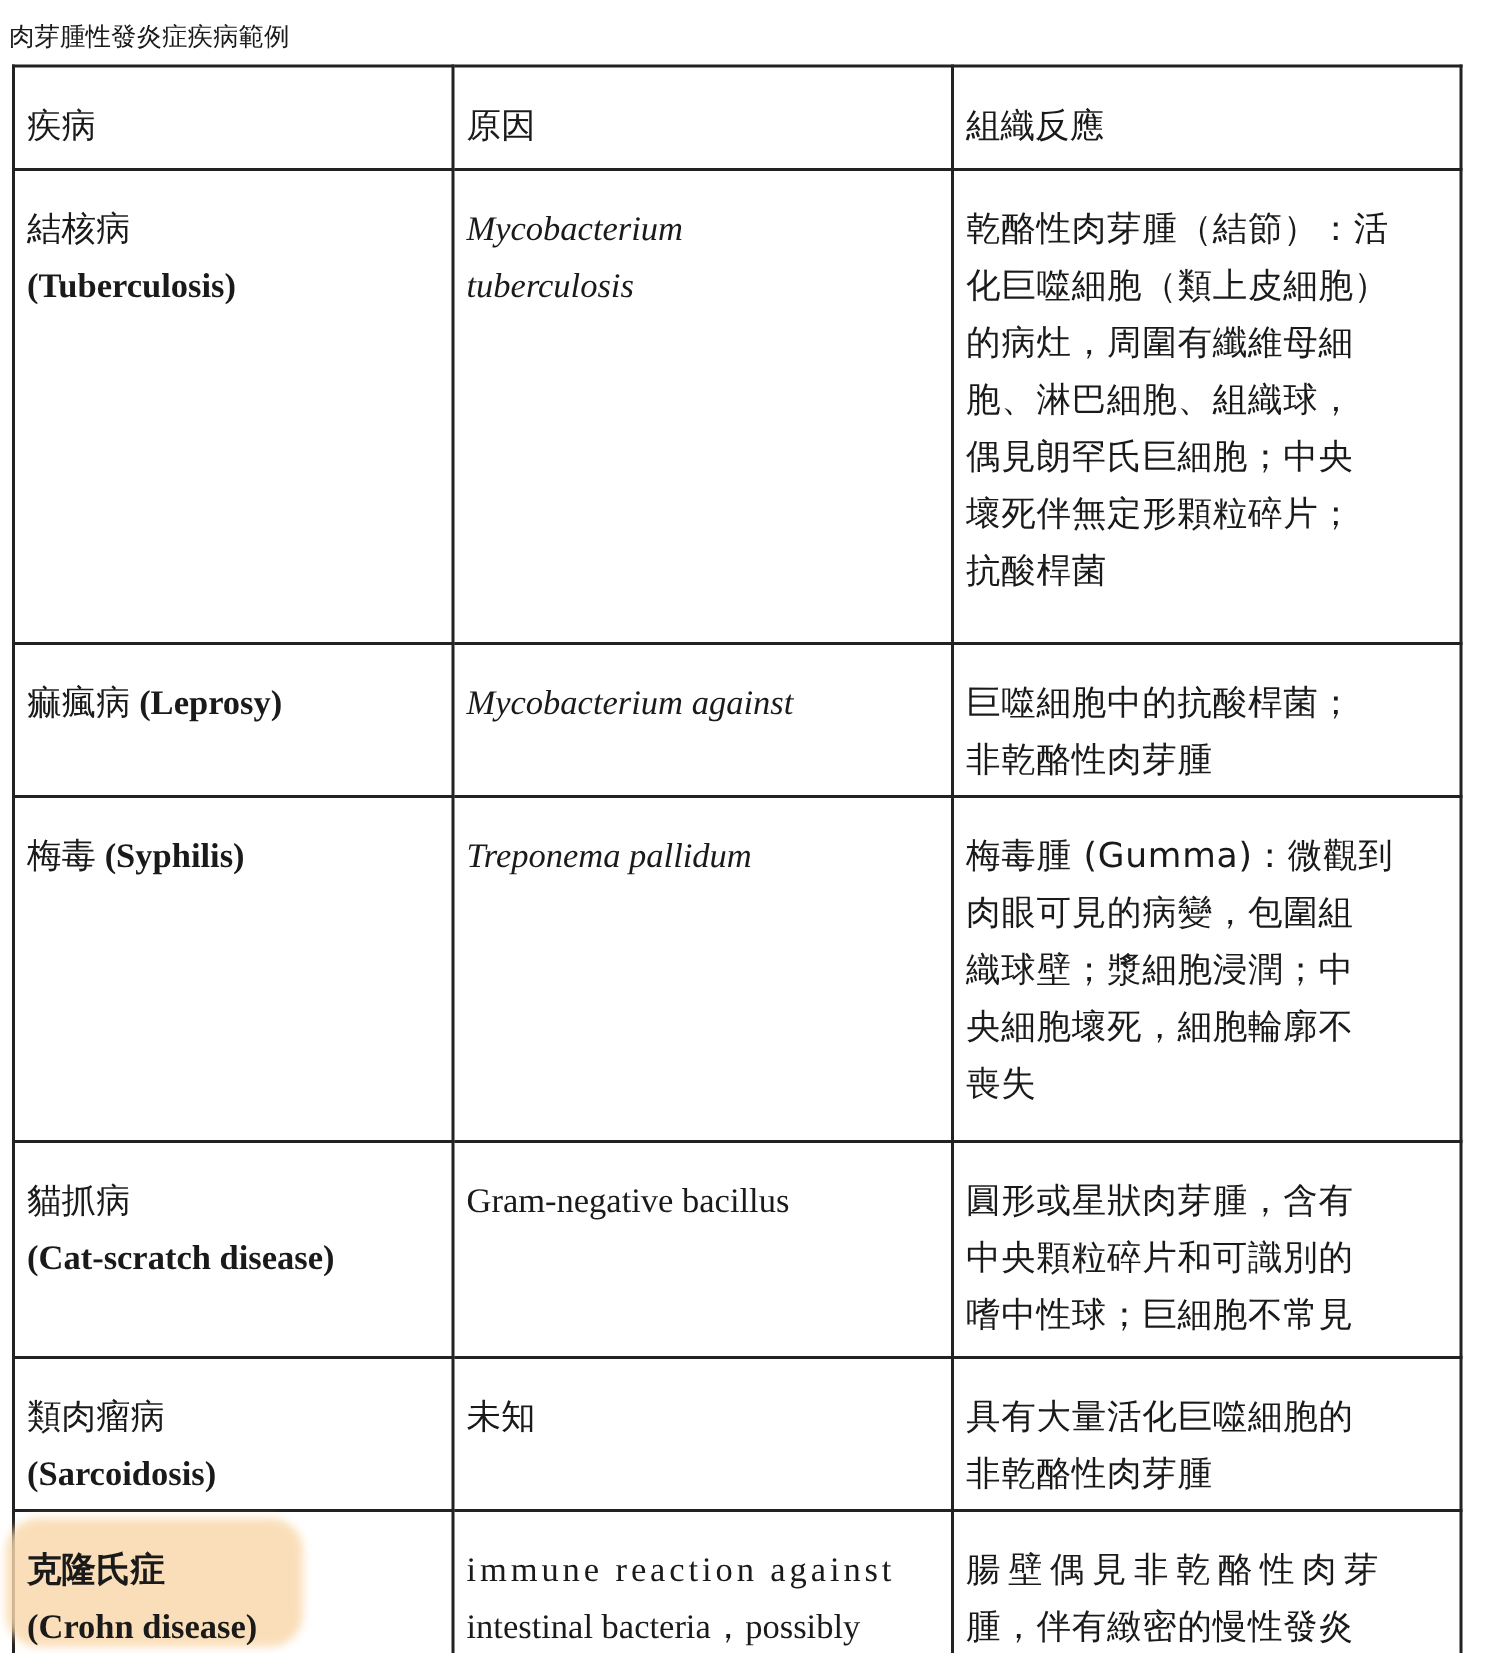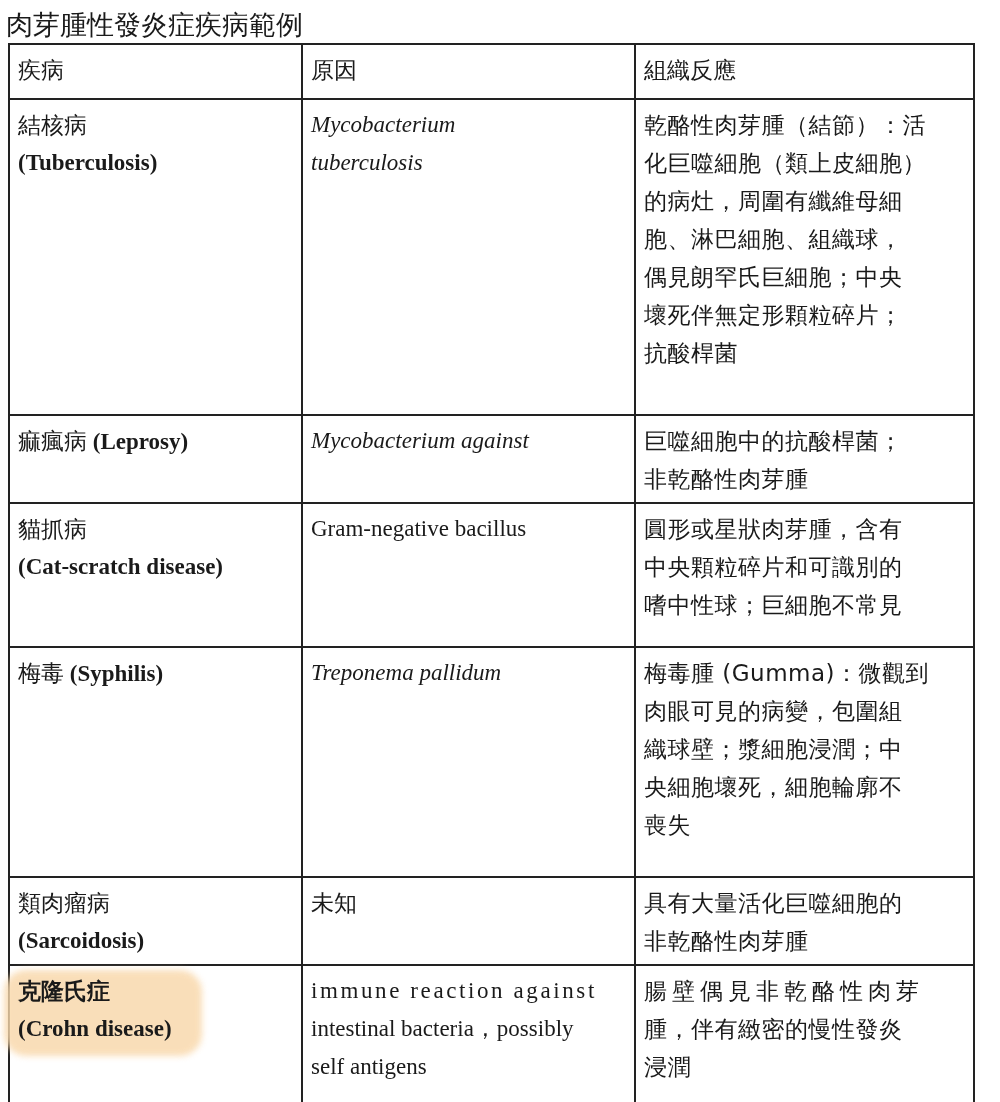--- a/index.html
+++ b/index.html
@@ -1,23 +1,23 @@
 <!DOCTYPE html>
 <html><head>
 <meta charset="utf-8">
 <style>
   html, body { margin:0; padding:0; background:#ffffff; }
   body { width:1000px; height:1102px; position:relative; overflow:hidden;
          font-family:"Liberation Serif","DejaVu Serif",serif; color:#1a1a1a; }
-  .caption { position:absolute; left:6px; top:10px; font-size:27px; line-height:30px;
+  .caption { position:absolute; left:6px; top:10px; font-size:17px; line-height:30px;
              font-family:"DejaVu Sans","Liberation Sans",sans-serif; letter-spacing:0px;text-align:center; }
   table.t { position:absolute; left:8px; top:43px; border-collapse:collapse;
             width:965px; table-layout:fixed; }
   table.t td, table.t th { border:2px solid #222; vertical-align:top; text-align:left;
-            padding:6px 8px 4px 8px; font-size:23px; line-height:38px; font-weight:normal; }
+            padding:20px 8px 4px 8px; font-size:23px; line-height:38px; font-weight:normal; }
   col.c1 { width:293px; } col.c2 { width:333px; } col.c3 { width:339px; }
   .cjk { font-family:"DejaVu Sans","Liberation Sans",sans-serif; }
   .bold { font-weight:bold; }
   .ital { font-style:italic; }
   .hdr td { height:43px; padding-top:8px; }
   .react { font-family:"DejaVu Sans","Liberation Sans",sans-serif; font-size:23px; line-height:38.5px; letter-spacing:0.5px; }
   .highlight { position:relative; }
   .highlight::before { content:""; position:absolute; left:-6px; top:4px; width:198px; height:86px;
             background:#f9d9ad; opacity:0.85; border-radius:22px; filter:blur(3px); z-index:0; }
   .highlight span { position:relative; z-index:1; }
@@ -68,49 +68,49 @@
     </td>
     <td>
       <span class="line ital">Mycobacterium against</span>
     </td>
     <td class="react">
       <span class="line">巨噬細胞中的抗酸桿菌；</span>
       <span class="line">非乾酪性肉芽腫</span>
     </td>
   </tr>
 
-  <tr style="height:144px;">
-    <td>
-      <span class="line cjk">貓抓病</span>
-      <span class="line bold">(Cat-scratch disease)</span>
-    </td>
-    <td>
-      <span class="line">Gram-negative bacillus</span>
-    </td>
-    <td class="react">
-      <span class="line">圓形或星狀肉芽腫，含有</span>
-      <span class="line">中央顆粒碎片和可識別的</span>
-      <span class="line">嗜中性球；巨細胞不常見</span>
-    </td>
-  </tr>
-
   <tr style="height:230px;">
     <td>
       <span class="cjk">梅毒</span>
       <span class="bold">(Syphilis)</span>
     </td>
     <td>
       <span class="line ital">Treponema pallidum</span>
     </td>
     <td class="react">
       <span class="line">梅毒腫 (Gumma)：微觀到</span>
       <span class="line">肉眼可見的病變，包圍組</span>
       <span class="line">織球壁；漿細胞浸潤；中</span>
       <span class="line">央細胞壞死，細胞輪廓不</span>
       <span class="line">喪失</span>
+    </td>
+  </tr>
+
+  <tr style="height:144px;">
+    <td>
+      <span class="line cjk">貓抓病</span>
+      <span class="line bold">(Cat-scratch disease)</span>
+    </td>
+    <td>
+      <span class="line">Gram-negative bacillus</span>
+    </td>
+    <td class="react">
+      <span class="line">圓形或星狀肉芽腫，含有</span>
+      <span class="line">中央顆粒碎片和可識別的</span>
+      <span class="line">嗜中性球；巨細胞不常見</span>
     </td>
   </tr>
 
   <tr style="height:76px;">
     <td>
       <span class="line cjk">類肉瘤病</span>
       <span class="line bold">(Sarcoidosis)</span>
     </td>
     <td>
       <span class="line cjk">未知</span>

